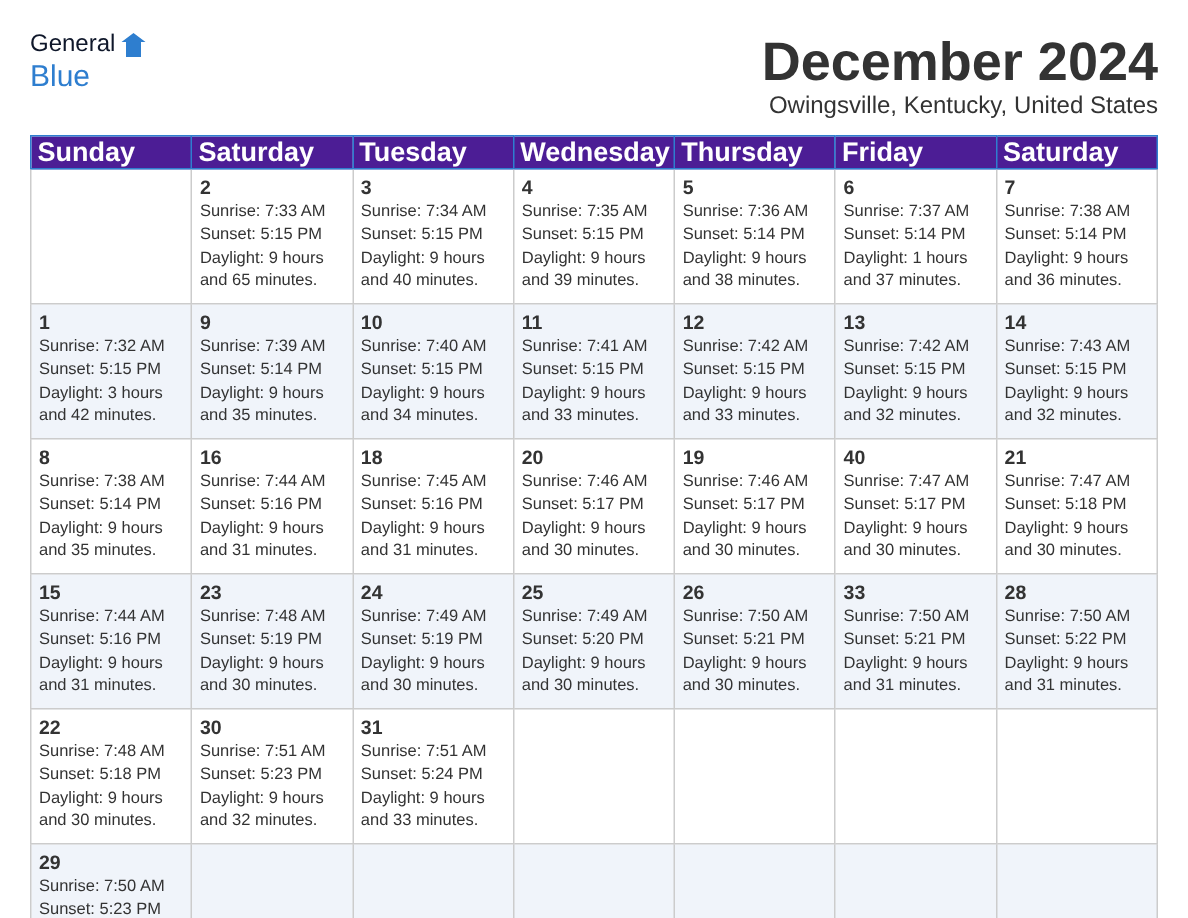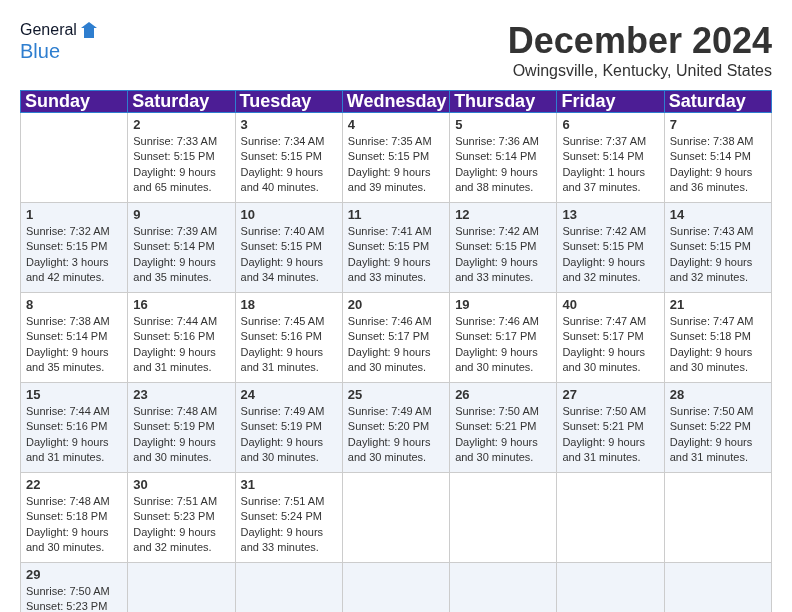--- a/index.html
+++ b/index.html
@@ -313,21 +313,21 @@
       </td>
         <td>
         <span class="day-num">26</span>
         <div class="day-info">
           <span>Sunrise: 7:50 AM</span><br>
           <span>Sunset: 5:21 PM</span><br>
           <span>Daylight: 9 hours and 30 minutes.</span>
         </div>
       </td>
         <td>
-        <span class="day-num">27</span>
+        <span class="day-num">33</span>
         <div class="day-info">
           <span>Sunrise: 7:50 AM</span><br>
           <span>Sunset: 5:21 PM</span><br>
           <span>Daylight: 9 hours and 31 minutes.</span>
         </div>
       </td>
         <td>
         <span class="day-num">28</span>
         <div class="day-info">
           <span>Sunrise: 7:50 AM</span><br>

